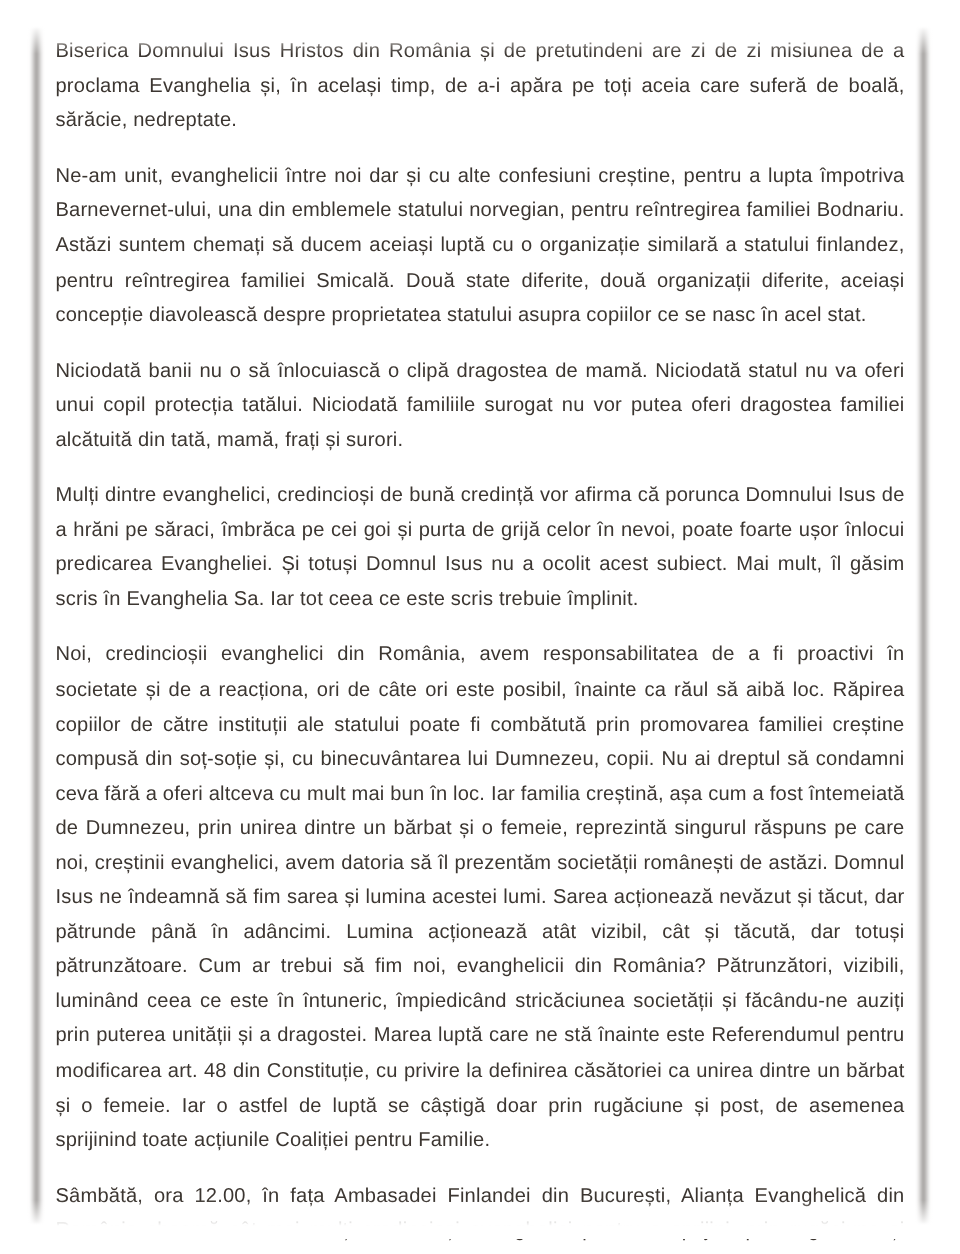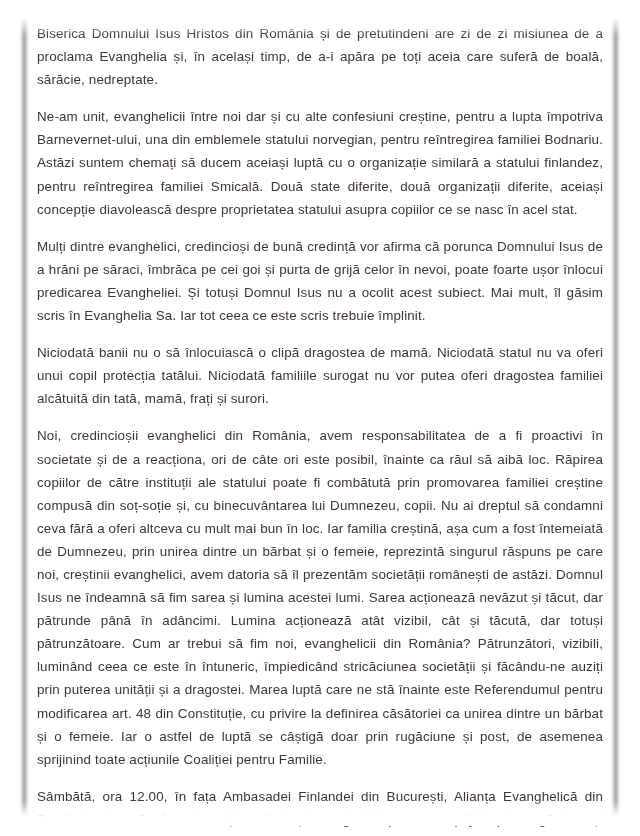--- a/index.html
+++ b/index.html
@@ -100,19 +100,19 @@
 
   <div class="edge-shadow left"></div>
   <div class="edge-shadow right"></div>
   <div class="edge-cap top"></div>
   <div class="edge-cap bottom"></div>
 
   <div class="content">
 
     <p class="para">Biserica Domnului Isus Hristos din România și de pretutindeni are zi de zi misiunea de a proclama Evanghelia și, în același timp, de a-i apăra pe toți aceia care suferă de boală, sărăcie, nedreptate.</p>
     <p class="para">Ne-am unit, evanghelicii între noi dar și cu alte confesiuni creștine, pentru a lupta împotriva Barnevernet-ului, una din emblemele statului norvegian, pentru reîntregirea familiei Bodnariu. Astăzi suntem chemați să ducem aceiași luptă cu o organizație similară a statului finlandez, pentru reîntregirea familiei Smicală. Două state diferite, două organizații diferite, aceiași concepție diavolească despre proprietatea statului asupra copiilor ce se nasc în acel stat.</p>
+    <p class="para">Niciodată banii nu o să înlocuiască o clipă dragostea de mamă. Niciodată statul nu va oferi unui copil protecția tatălui. Niciodată familiile surogat nu vor putea oferi dragostea familiei alcătuită din tată, mamă, frați și surori.</p>
     <p class="para">Mulți dintre evanghelici, credincioși de bună credință vor afirma că porunca Domnului Isus de a hrăni pe săraci, îmbrăca pe cei goi și purta de grijă celor în nevoi, poate foarte ușor înlocui predicarea Evangheliei. Și totuși Domnul Isus nu a ocolit acest subiect. Mai mult, îl găsim scris în Evanghelia Sa. Iar tot ceea ce este scris trebuie împlinit.</p>
-    <p class="para">Niciodată banii nu o să înlocuiască o clipă dragostea de mamă. Niciodată statul nu va oferi unui copil protecția tatălui. Niciodată familiile surogat nu vor putea oferi dragostea familiei alcătuită din tată, mamă, frați și surori.</p>
     <p class="para">Noi, credincioșii evanghelici din România, avem responsabilitatea de a fi proactivi în societate și de a reacționa, ori de câte ori este posibil, înainte ca răul să aibă loc. Răpirea copiilor de către instituții ale statului poate fi combătută prin promovarea familiei creștine compusă din soț-soție și, cu binecuvântarea lui Dumnezeu, copii. Nu ai dreptul să condamni ceva fără a oferi altceva cu mult mai bun în loc. Iar familia creștină, așa cum a fost întemeiată de Dumnezeu, prin unirea dintre un bărbat și o femeie, reprezintă singurul răspuns pe care noi, creștinii evanghelici, avem datoria să îl prezentăm societății românești de astăzi. Domnul Isus ne îndeamnă să fim sarea și lumina acestei lumi. Sarea acționează nevăzut și tăcut, dar pătrunde până în adâncimi. Lumina acționează atât vizibil, cât și tăcută, dar totuși pătrunzătoare. Cum ar trebui să fim noi, evanghelicii din România? Pătrunzători, vizibili, luminând ceea ce este în întuneric, împiedicând stricăciunea societății și făcându-ne auziți prin puterea unității și a dragostei. Marea luptă care ne stă înainte este Referendumul pentru modificarea art. 48 din Constituție, cu privire la definirea căsătoriei ca unirea dintre un bărbat și o femeie. Iar o astfel de luptă se câștigă doar prin rugăciune și post, de asemenea sprijinind toate acțiunile Coaliției pentru Familie.</p>
     <p class="para last-block">Sâmbătă, ora 12.00, în fața Ambasadei Finlandei din București, Alianța Evanghelică din România cheamă cât mai mulți credincioși evanghelici pentru a sprijini, prin rugăciune și prezență, reîntregirea familiei Smicală.</p>
 
   </div>
 </div>
 
 </body></html>

